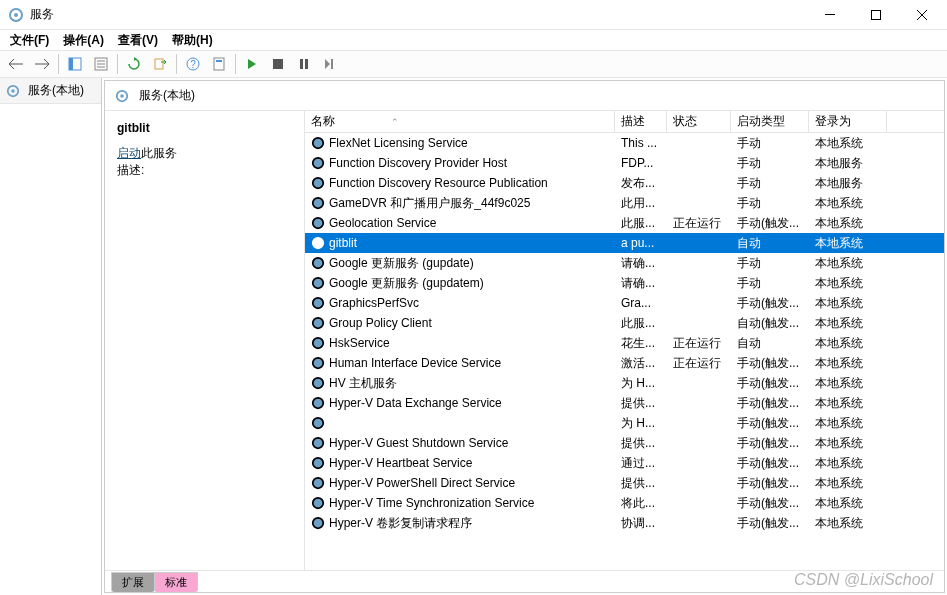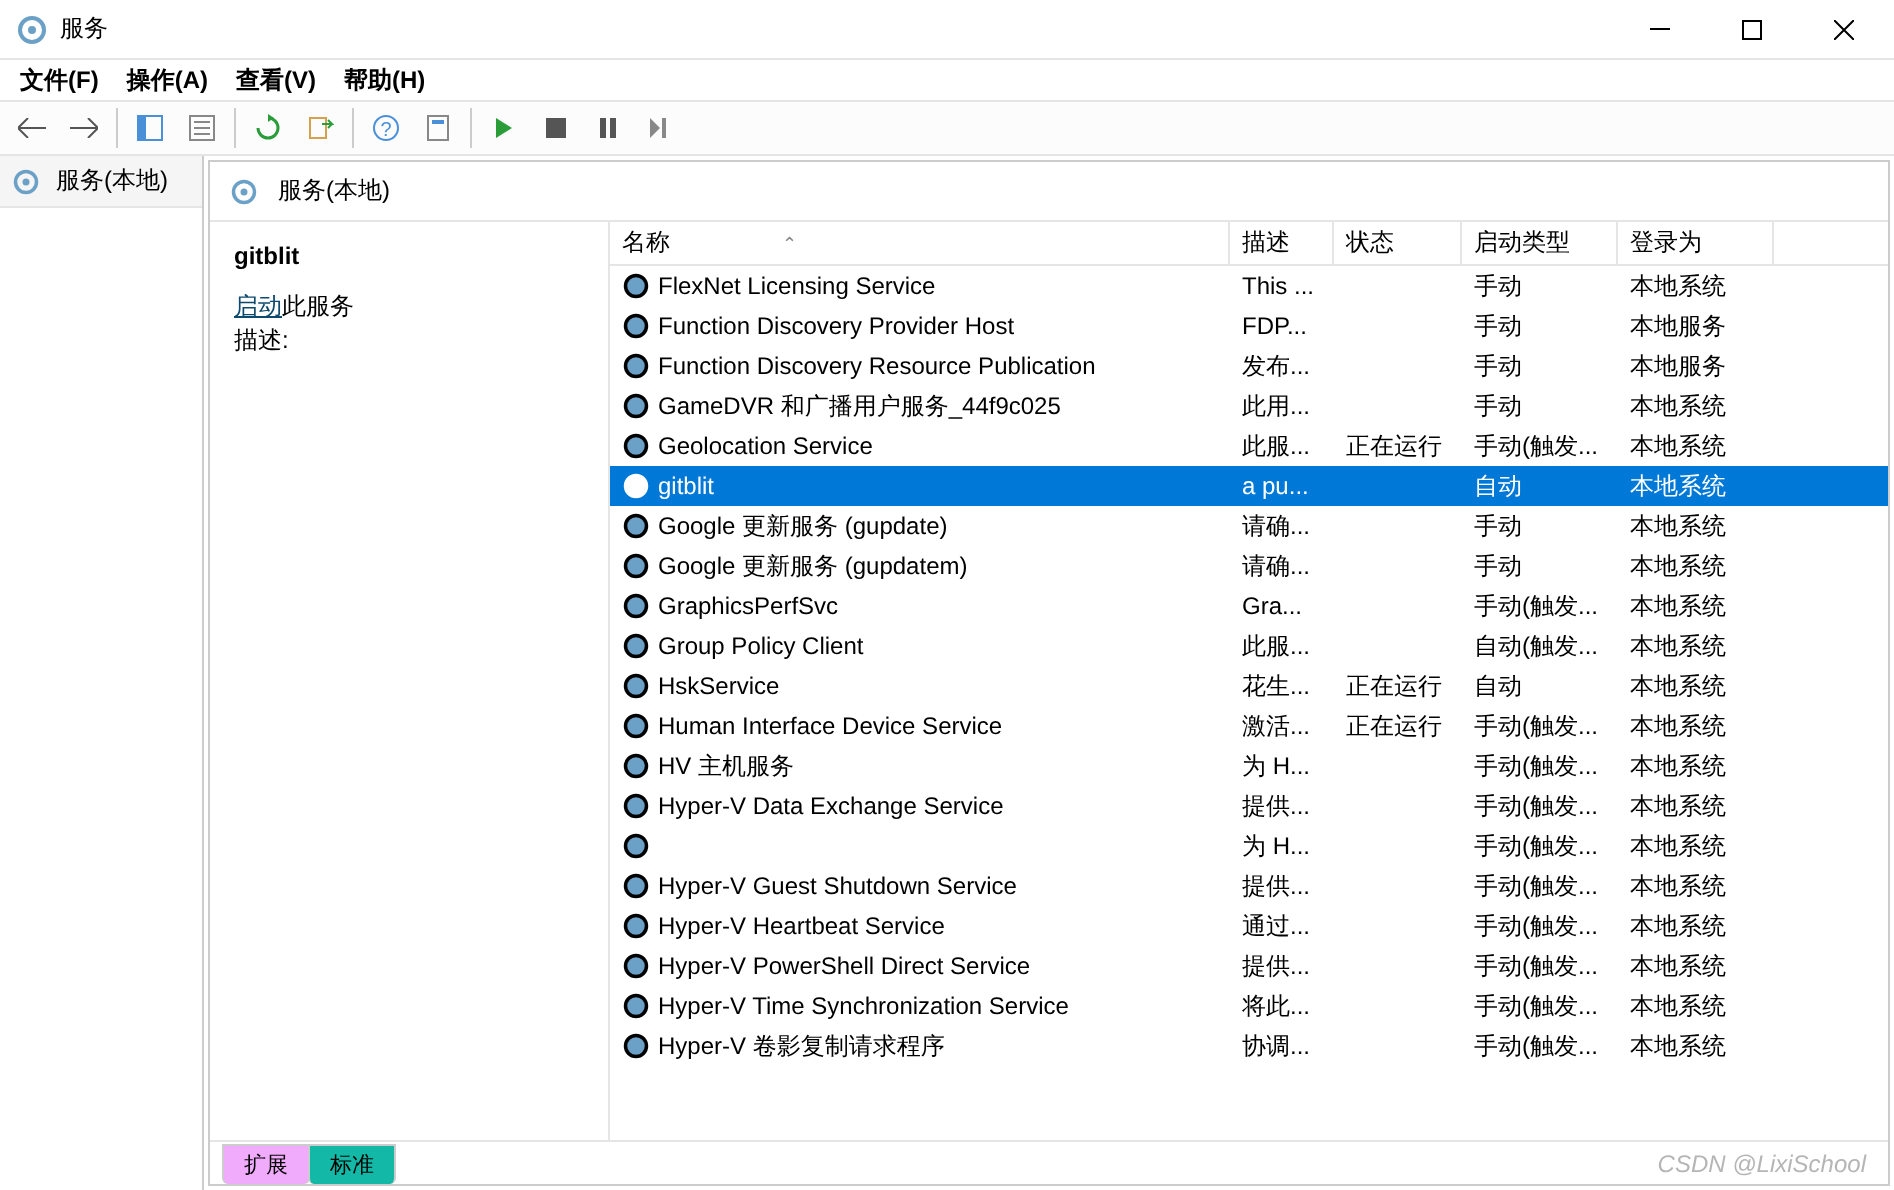--- a/index.html
+++ b/index.html
@@ -39,24 +39,24 @@
     .col-status { width: 64px; }
     .col-start { width: 78px; }
     .col-logon { width: 78px; }
     
     .list-row { display:flex; height: 20px; align-items:center; font-size: 12px; }
     .list-row.selected { background: #0078d7; color: #fff; }
     .lc { padding: 0 6px; overflow:hidden; white-space:nowrap; text-overflow: ellipsis; display:flex; align-items:center; height:100%; }
     .svc-icon { width: 14px; height:14px; margin-right: 4px; flex-shrink:0; }
     
     .tabs { height: 22px; display:flex; align-items:flex-end; padding-left: 6px; border-top: 1px solid #e5e5e5; }
-    .tab { font-size: 11px; padding: 2px 10px; border: 1px solid #ccc; border-bottom: none; background: #14b8a6; border-radius: 0 0 3px 3px; margin-right: -1px; }
-    .tab.active { background: #f0abfc; }
-    
-    .watermark { position:absolute; bottom: 6px; right: 14px; font-size: 12px; color: rgba(150,150,150,0.7); font-style: italic; }
+    .tab { font-size: 11px; padding: 2px 10px; border: 1px solid #ccc; border-bottom: none; background: #f9a8d4; border-radius: 0 0 3px 3px; margin-right: -1px; }
+    .tab.active { background: #a3a3a3; }
+    
+    .watermark { position:absolute; bottom: 6px; right: 14px; font-size: 16px; color: rgba(150,150,150,0.7); font-style: italic; }
     
     .gear-svg { fill:#6ba0c7; }
     .gear-svg.sel { fill:#fff; }
     .sort-arrow { margin-left: 40px; color: #888; font-size:9px; }
   </style>
 </head>
 <body>
 
 <div class="titlebar">
   <svg class="titlebar-icon" viewBox="0 0 16 16">

